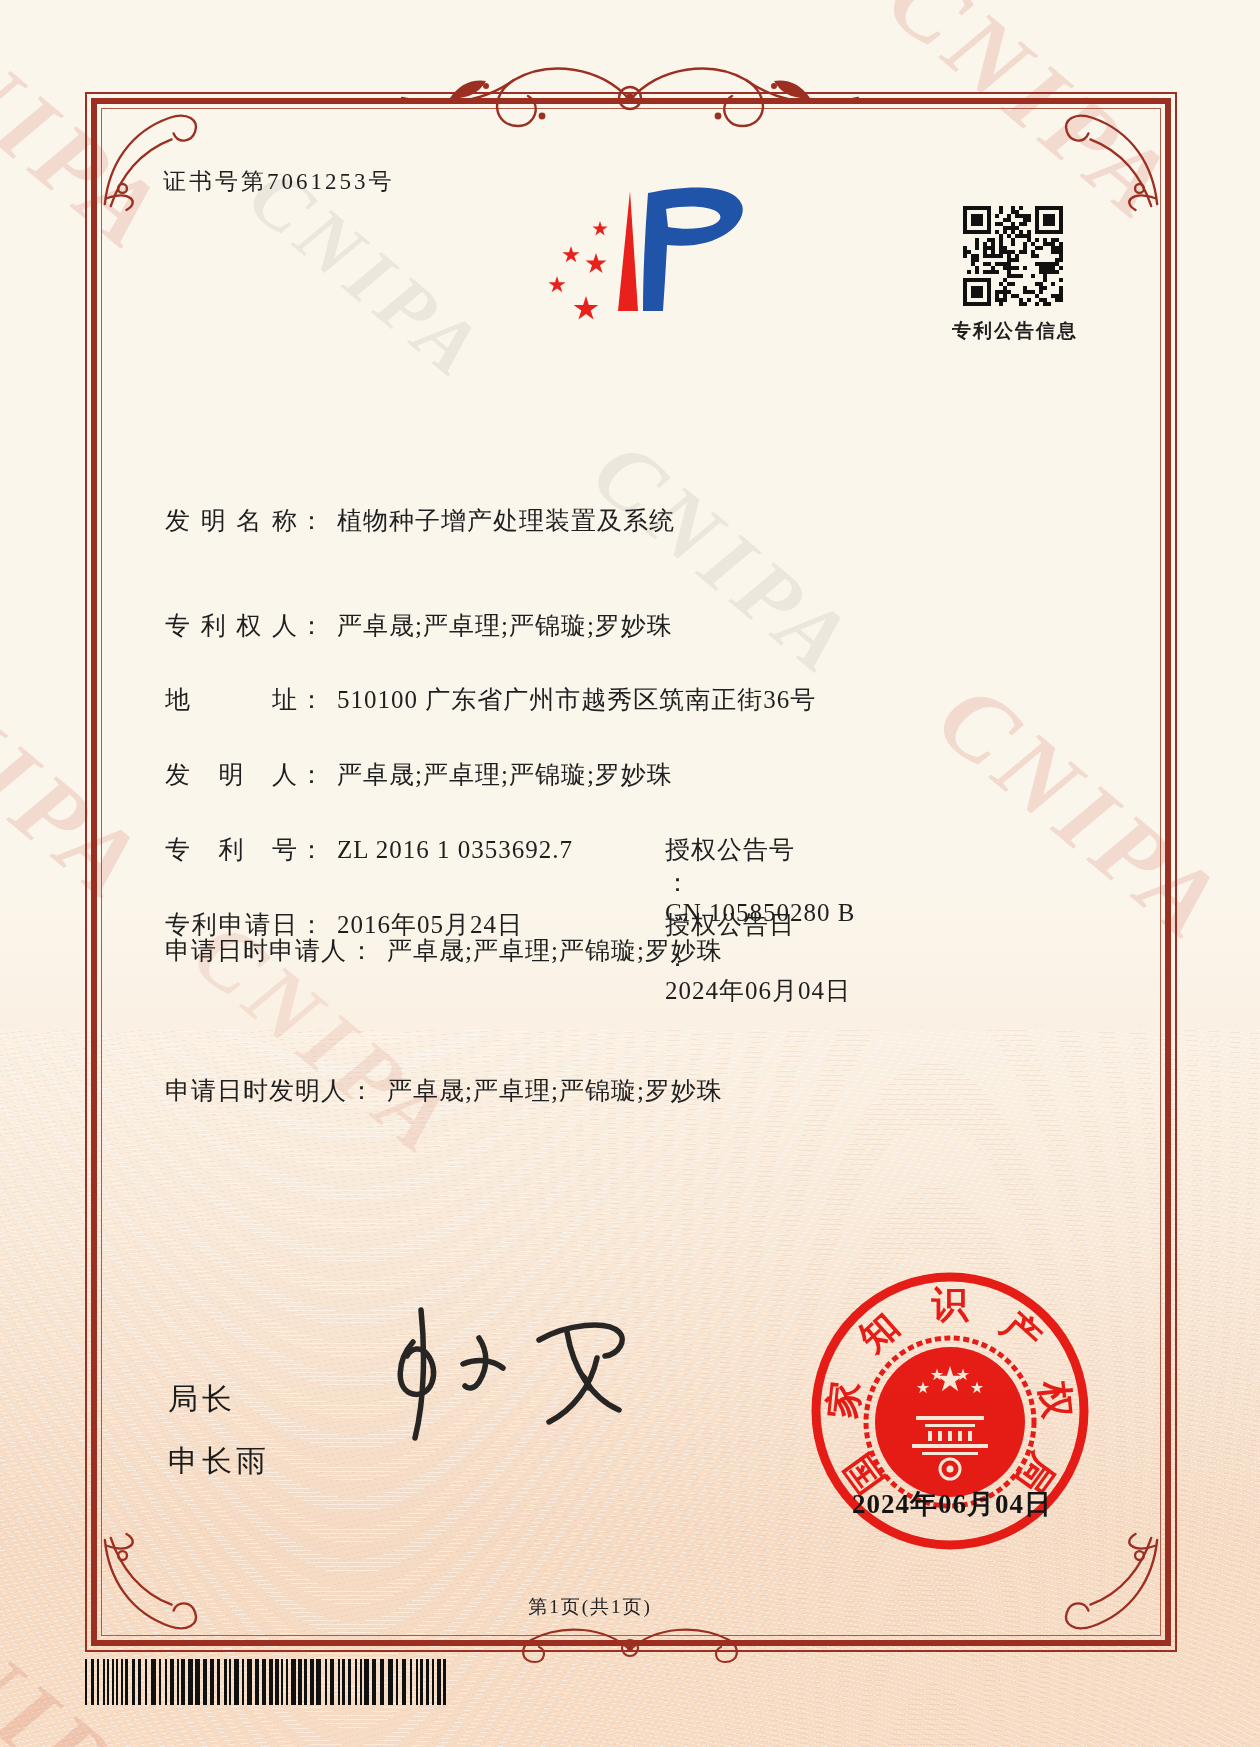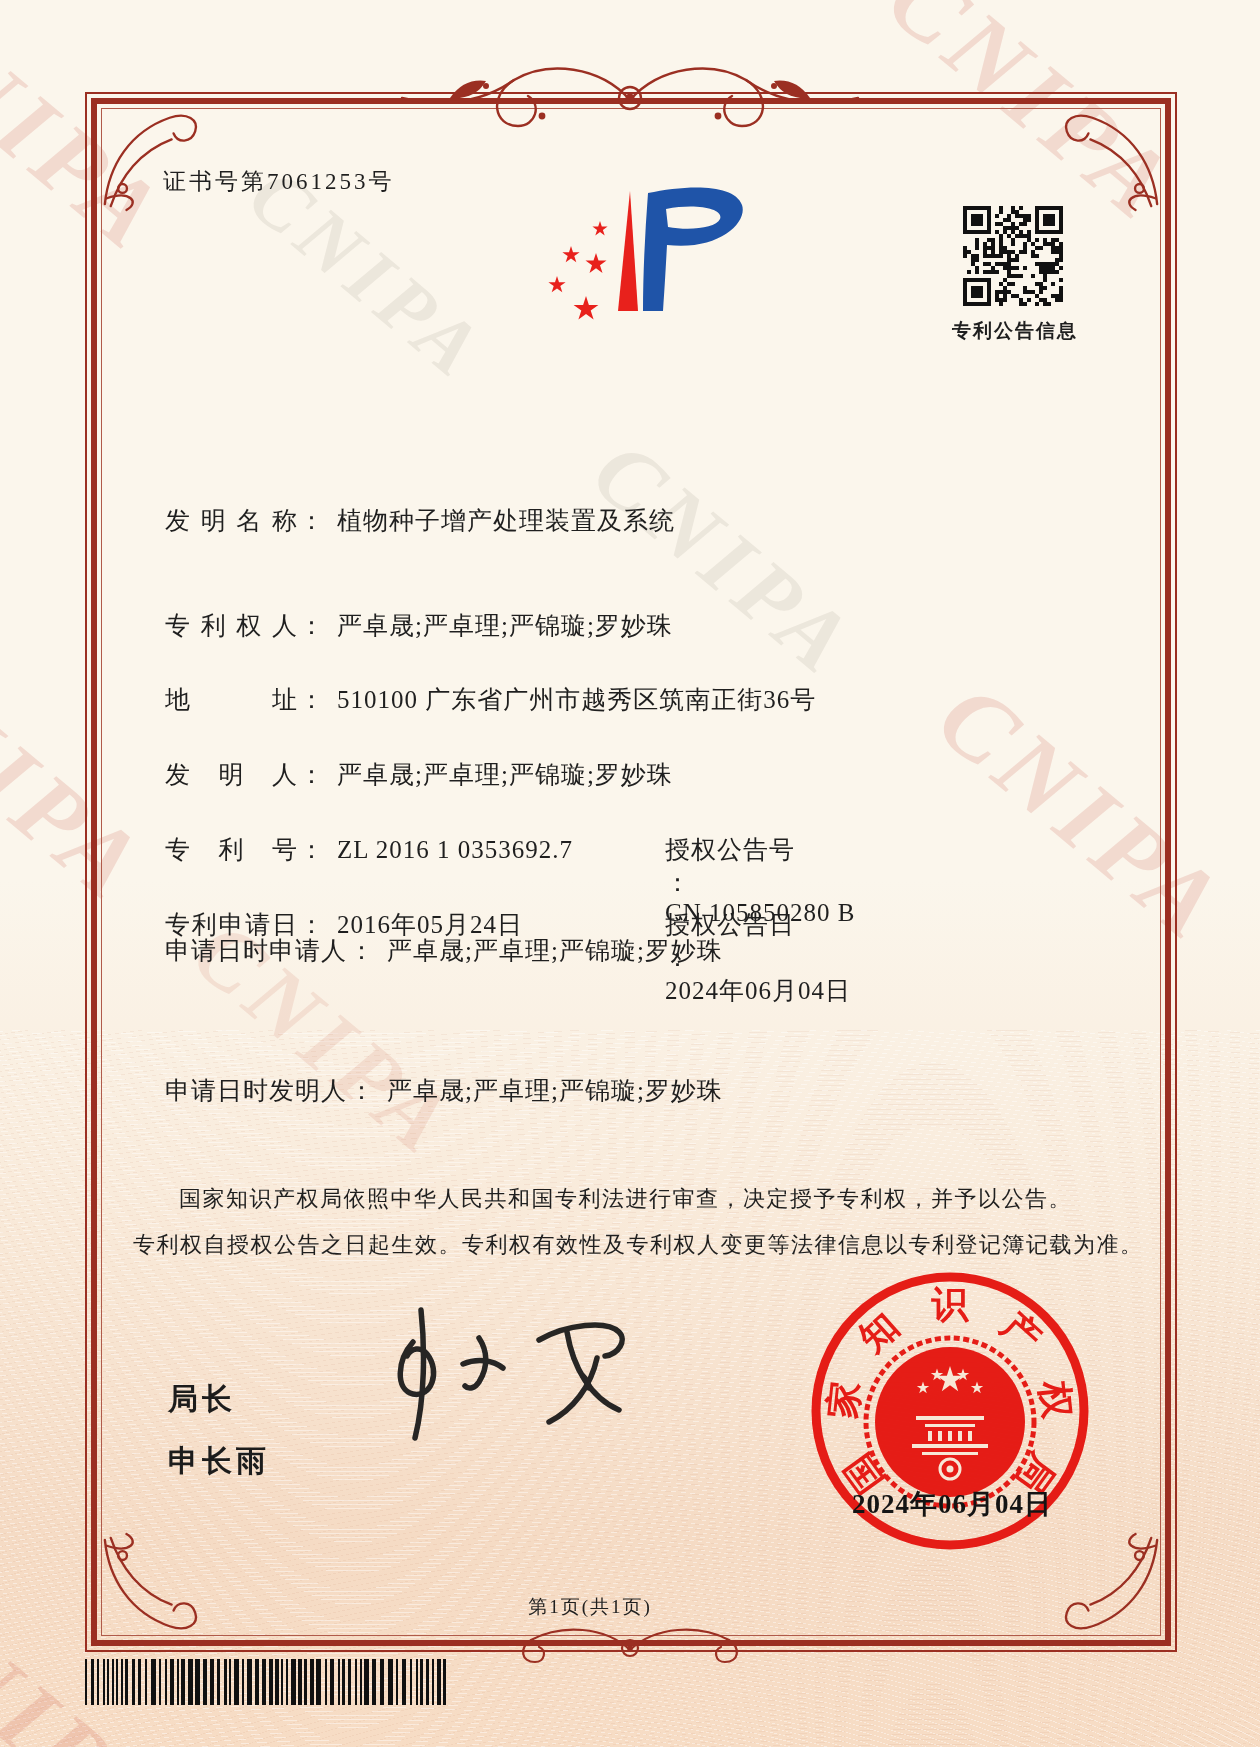--- a/index.html
+++ b/index.html
@@ -55,21 +55,21 @@
   .flabel-wide{letter-spacing:1px;}
   .colon{margin-left:2px;}
   .fvalue{margin-left:13px;letter-spacing:1px;white-space:nowrap;}
   .r1{top:504px;} .r2{top:609px;} .r3{top:683px;} .r4{top:758px;}
   .r5{top:833px;} .r6{top:908px;} .r7{top:934px;} .r8{top:1074px;}
   
   .legal{position:absolute;z-index:4;left:133px;top:1176px;width:1010px;font-size:22px;line-height:46px;letter-spacing:1.5px;}
   .legal-line{white-space:nowrap;}
   .legal-line.indent{padding-left:46px;}
   .director-title,.director-name{position:absolute;z-index:5;left:168px;
-    font-family:"Liberation Sans","DejaVu Sans",sans-serif;font-size:30px;letter-spacing:4px;color:#1c1c1c;font-weight:bold;}
+    font-family:"Liberation Sans","DejaVu Sans",sans-serif;font-size:30px;letter-spacing:4px;color:#1c1c1c;}
   .director-title{top:1379px;} .director-name{top:1441px;}
   .signature{position:absolute;z-index:6;left:355px;top:1298px;width:300px;height:158px;}
   .seal-svg{position:absolute;z-index:5;left:800px;top:1261px;width:300px;height:300px;opacity:.96;}
   .ring-char{font-size:37px;font-weight:bold;fill:var(--seal_red,#e5150f);font-family:"Liberation Serif","DejaVu Serif",serif;}
   .seal-date{position:absolute;z-index:6;left:802px;top:1486px;width:300px;text-align:center;
     font-size:27px;font-weight:600;letter-spacing:1px;color:#141414;}
   .footer{position:absolute;z-index:4;left:0;right:80px;top:1594px;text-align:center;font-size:19px;letter-spacing:2px;}
   .barcode{position:absolute;z-index:4;left:85px;top:1659px;width:368px;height:46px;}
 </style>
 </head>
@@ -541,24 +541,20 @@
     </span>
   </div>
   <div class="row r8">
     <span class="fgroup">
       <span class="flabel-wide">申请日时发明人</span>
         <span class="colon">：</span>
       <span class="fvalue">严卓晟;严卓理;严锦璇;罗妙珠</span>
     </span>
   </div>
 
-  <div class="legal">
-    <div class="legal-line indent">国家知识产权局依照中华人民共和国专利法进行审查，决定授予专利权，并予以公告。</div>
-    <div class="legal-line">专利权自授权公告之日起生效。专利权有效性及专利权人变更等法律信息以专利登记簿记载为准。</div>
-  </div>
 
   <div class="director-title">局长</div>
   <div class="director-name">申长雨</div>
 
   <svg class="signature" viewBox="0 0 300 158">
     <g fill="none" stroke="#161616" stroke-width="5.5" stroke-linecap="round" stroke-linejoin="round" opacity=".92">
       <path d="M58,44 C42,62 40,92 58,96 C76,100 86,74 72,56 C66,48 56,50 52,58"></path>
       <path d="M66,12 C70,50 70,100 60,140"></path>
       <path d="M124,40 C132,52 134,68 124,84 C120,90 114,92 110,88"></path>
       <path d="M108,66 C122,60 138,62 148,70"></path>

